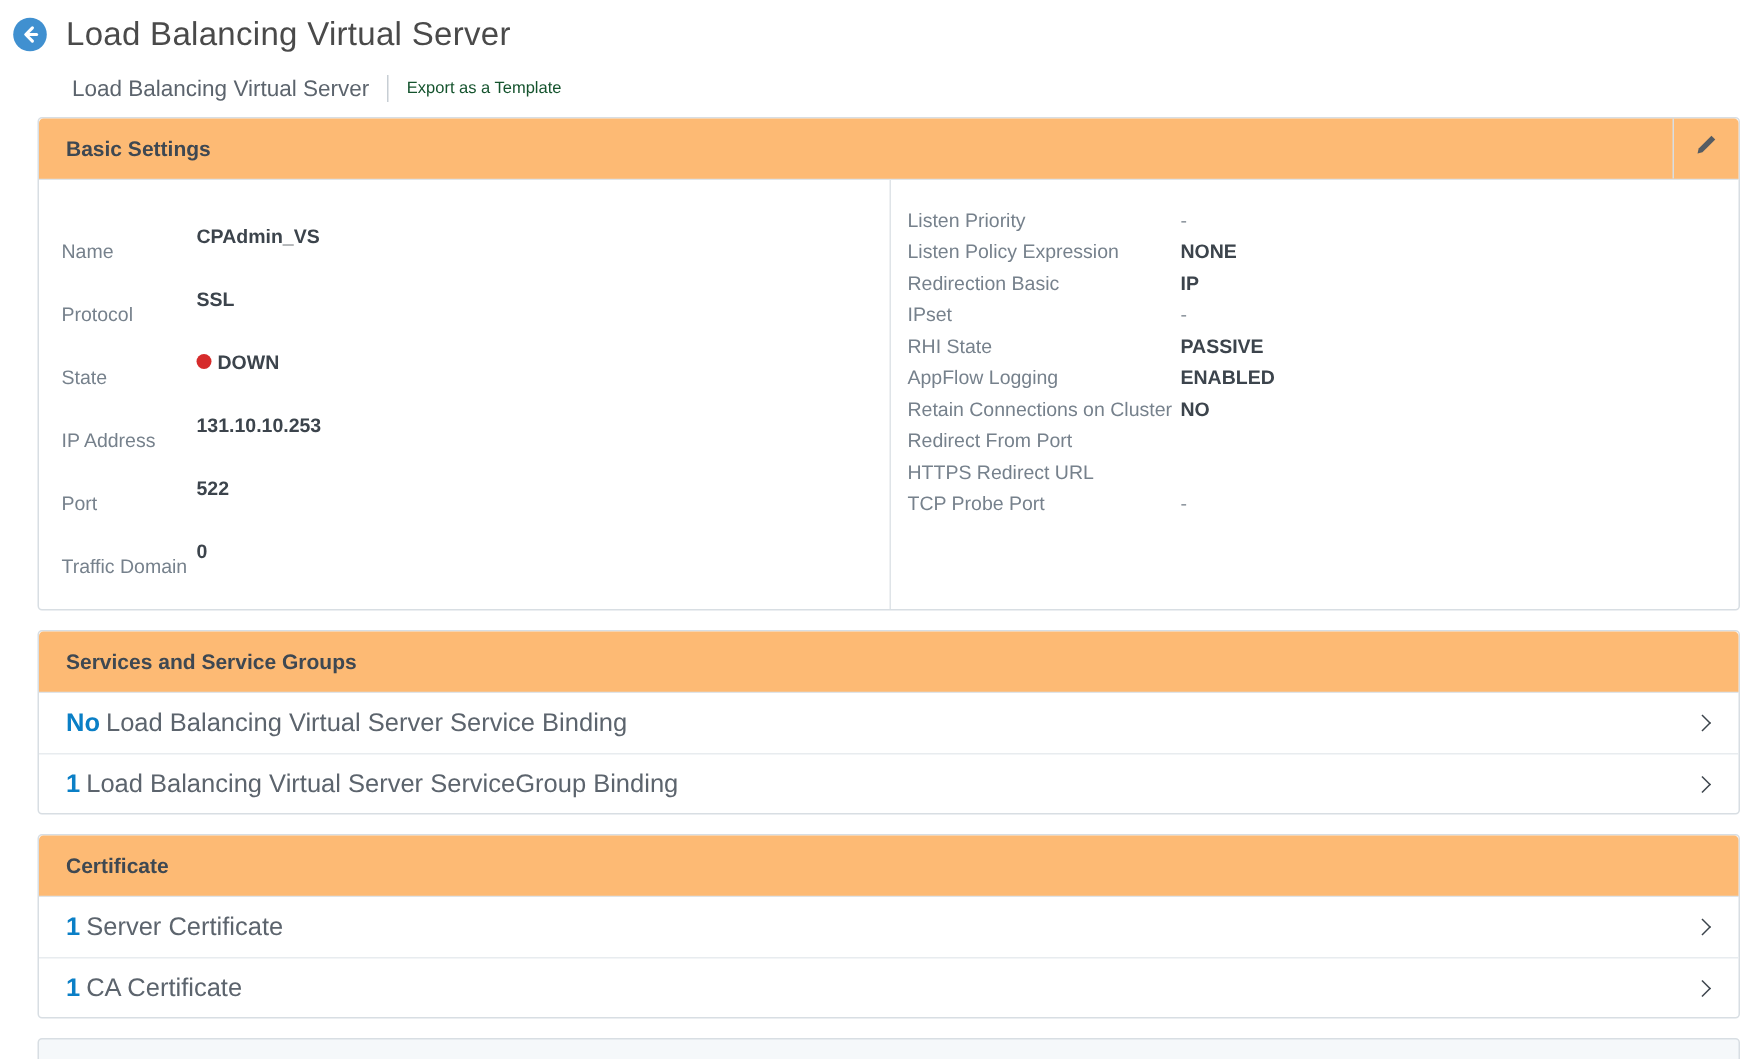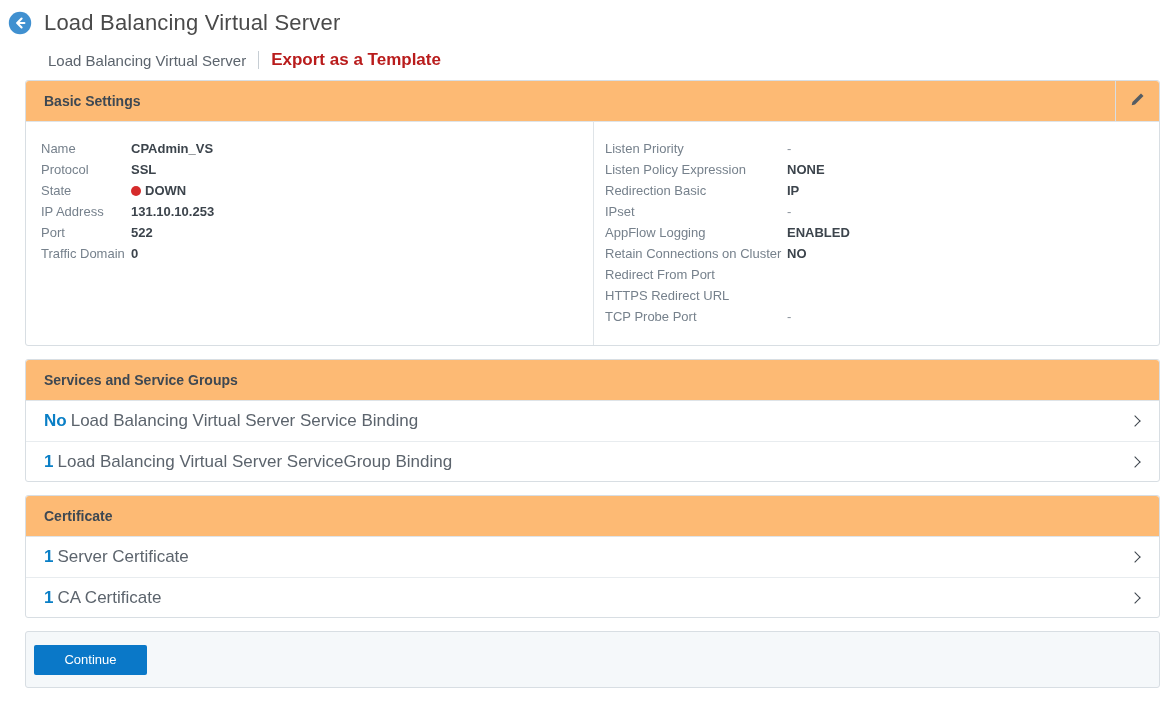--- a/index.html
+++ b/index.html
@@ -8,39 +8,39 @@
 
   
   .top-header { display:flex; align-items:center; gap:12px; padding-left:-17px; margin-left:-17px; }
   .back-btn { width:24px; height:24px; flex:0 0 24px; cursor:pointer; border:none; background:none; padding:0; }
   .page-title { font-size:22px; font-weight:400; color:#4a4a4a; letter-spacing:.2px; }
 
   
   .subnav { display:flex; align-items:center; margin:14px 0 10px 23px; }
   .subnav-tab { font-size:15px; color:#5c646d; }
   .subnav-sep { width:1px; height:18px; background:#c7ced4; margin:0 12px; }
-  .subnav-link { font-size:17px; font-weight:bold; color:#b91c1c; text-decoration:none; cursor:pointer; }
+  .subnav-link { font-size:11px; font-weight:normal; color:#14532d; text-decoration:none; cursor:pointer; }
 
   
   .panel { border:1px solid #d8dee3; border-radius:3px; margin-bottom:13px; background:#fff; }
   .panel-header { background:#fdba74; border-bottom:1px solid #dfe4e8; display:flex; align-items:center; justify-content:space-between; border-radius:3px 3px 0 0; }
   .panel-header .ph-title { font-size:14px; font-weight:bold; color:#3e4852; padding:12px 18px; }
   .edit-cell { border-left:1px solid #d8dee3; align-self:stretch; display:flex; align-items:center; padding:0 14px; cursor:pointer; }
   .pencil-svg { width:15px; height:15px; }
 
   
   .bs-content { display:flex; }
   .bs-col { padding:16px 0 18px 0; }
   .bs-col.left  { width:567px; flex:0 0 567px; }
   .bs-col.right { flex:1; border-left:1px solid #dfe4e8; }
   .field-row { display:flex; line-height:21px; font-size:13px; }
   .bs-col.left  .field-row { padding-left:15px; }
   .bs-col.right .field-row { padding-left:11px; }
   .f-label { color:#76818c; }
-  .bs-col.left  .f-label { width:90px;  flex:0 0 90px; }
+  .bs-col.left  .f-label { width:90px;  flex:0 0 90px;margin-top:21px; }
   .bs-col.right .f-label { width:182px; flex:0 0 182px; }
   .f-value { font-weight:bold; color:#3c444c; display:flex; align-items:center; }
   .f-value.dim { font-weight:normal; color:#8a939c; }
   .status-dot { width:10px; height:10px; border-radius:50%; background:#d62b2b; display:inline-block; margin-right:4px; }
 
   
   .bind-row { display:flex; align-items:center; justify-content:space-between; height:40px; padding:0 16px 0 18px; font-size:17px; color:#5c646d; cursor:pointer; }
   .bind-row + .bind-row { border-top:1px solid #e8ecef; }
   .row-count { font-weight:bold; color:#0a7fc6; margin-right:4px; }
   .chevron { width:8px; height:8px; border-top:1.5px solid #3c444c; border-right:1.5px solid #3c444c; transform:rotate(45deg); margin-right:4px; }
@@ -127,20 +127,24 @@
         </div>
         <div class="field-row">
           <span class="f-label">Redirection Basic</span>
           <span class="f-value">IP</span>
         </div>
         <div class="field-row">
           <span class="f-label">IPset</span>
           <span class="f-value dim">-</span>
         </div>
         <div class="field-row">
+          <span class="f-label">RHI State</span>
+          <span class="f-value">PASSIVE</span>
+        </div>
+        <div class="field-row">
           <span class="f-label">AppFlow Logging</span>
           <span class="f-value">ENABLED</span>
         </div>
         <div class="field-row">
           <span class="f-label">Retain Connections on Cluster</span>
           <span class="f-value">NO</span>
         </div>
         <div class="field-row">
           <span class="f-label">Redirect From Port</span>
           <span class="f-value"></span>

